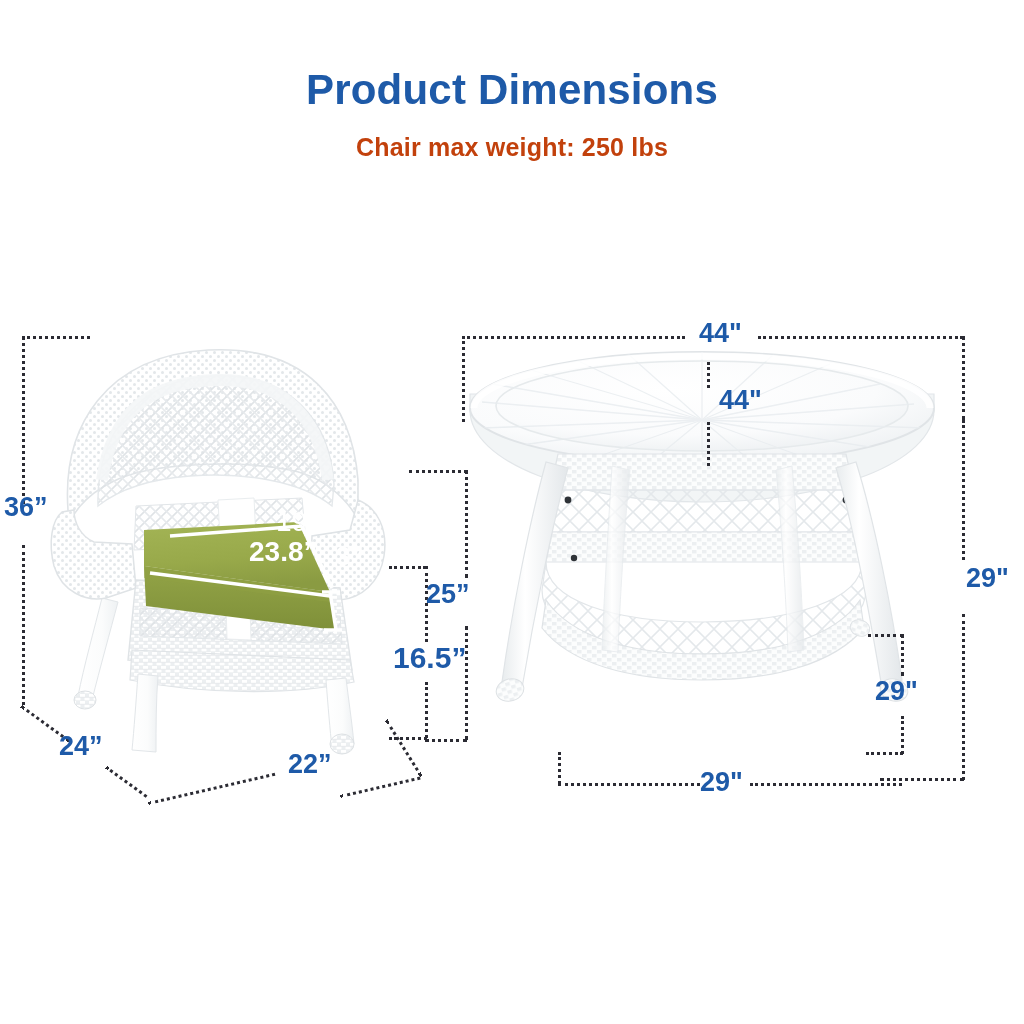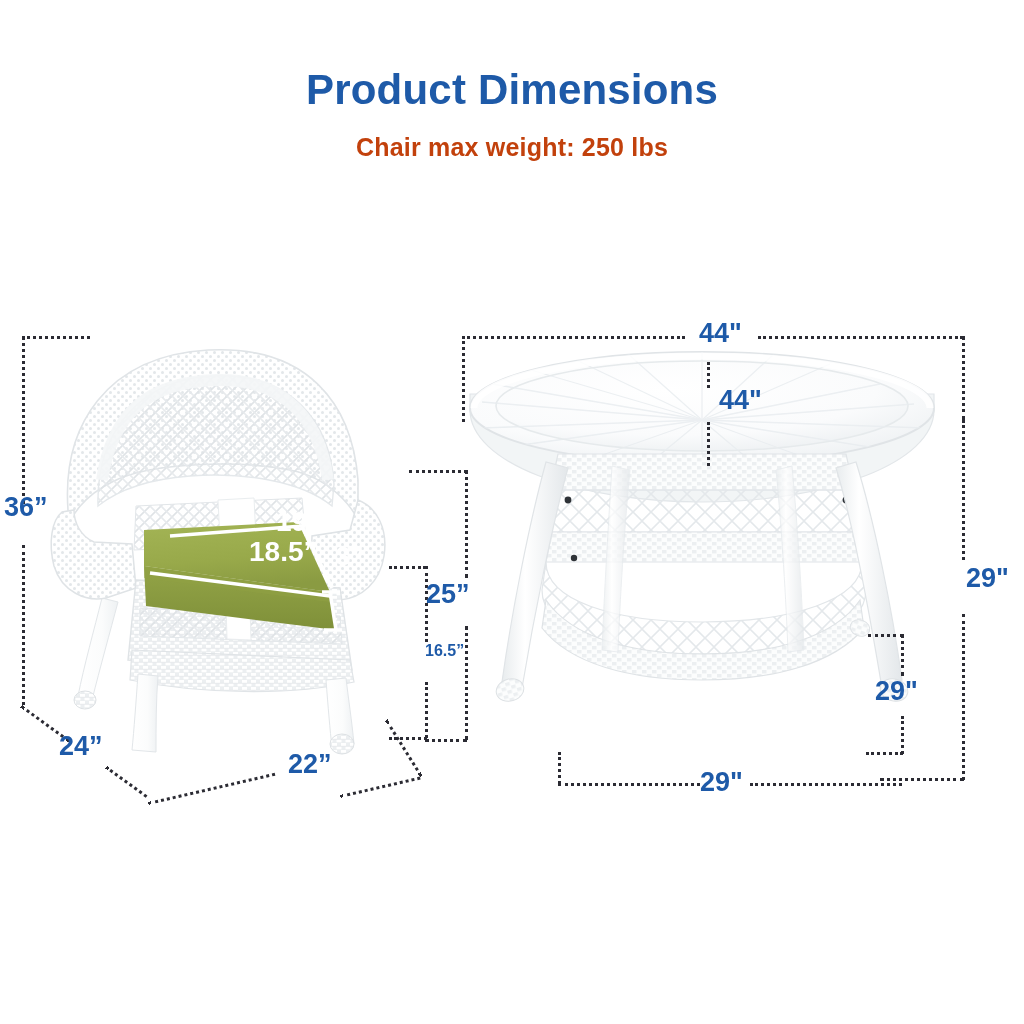--- a/index.html
+++ b/index.html
@@ -20,21 +20,21 @@
   .subtitle{
     position:absolute;left:0;top:133px;width:1024px;text-align:center;
     font-size:25px;font-weight:bold;color:#c2410c;letter-spacing:.2px;
   }
 
   
   .dim{
     position:absolute;color:#1e5aa8;font-weight:bold;white-space:nowrap;
     font-size:27px;line-height:1;
   }
-  .dim.sm{font-size:16px;margin-left:32px;}
+  .dim.sm{font-size:30px;}
 
   
   .gl{position:absolute;}
   .gl.h{
     border-top:3px dotted #2b2b33;height:0;
   }
   .gl.v{
     border-left:3px dotted #2b2b33;width:0;
   }
   .gdiag{position:absolute;transform-origin:0 0;border-top:3px dotted #2b2b33;height:0;}
@@ -140,22 +140,22 @@
 
       <line x1="130" y1="206" x2="262" y2="196" stroke="#ffffff" stroke-width="3.5"></line>
       <line x1="262" y1="196" x2="292" y2="258" stroke="#ffffff" stroke-width="3.5"></line>
       <line x1="110" y1="243" x2="290" y2="266" stroke="#ffffff" stroke-width="3.5"></line>
       <line x1="290" y1="262" x2="296" y2="300" stroke="#ffffff" stroke-width="3.5"></line>
       <line x1="282" y1="262" x2="300" y2="262" stroke="#ffffff" stroke-width="3.5"></line>
       <line x1="284" y1="300" x2="302" y2="300" stroke="#ffffff" stroke-width="3.5"></line>
     </svg>
   </div>
 
-  <div style="position:absolute;left:276px;top:506px;font-size:28px;font-weight:bold;color:#ffffff;">19”</div>
-  <div style="position:absolute;left:249px;top:536px;font-size:28px;font-weight:bold;color:#ffffff;">18.5”</div>
+  <div style="position:absolute;left:276px;top:506px;font-size:28px;font-weight:normal;color:#ffffff;">19”</div>
+  <div style="position:absolute;left:249px;top:536px;font-size:28px;font-weight:bold;color:#ffffff;">23.8”</div>
   <div style="position:absolute;left:336px;top:541px;font-size:26px;font-weight:bold;color:#ffffff;">3”</div>
 
   <div class="gl h" style="left:22px;top:336px;width:68px;"></div>
 
   <div class="gl v" style="left:22px;top:336px;height:168px;"></div>
   <div class="gl v" style="left:22px;top:545px;height:160px;"></div>
 
   <div class="gdiag" style="left:22px;top:705px;width:60px;transform:rotate(36deg);"></div>
   <div class="gdiag" style="left:107px;top:766px;width:50px;transform:rotate(36deg);"></div>
 

